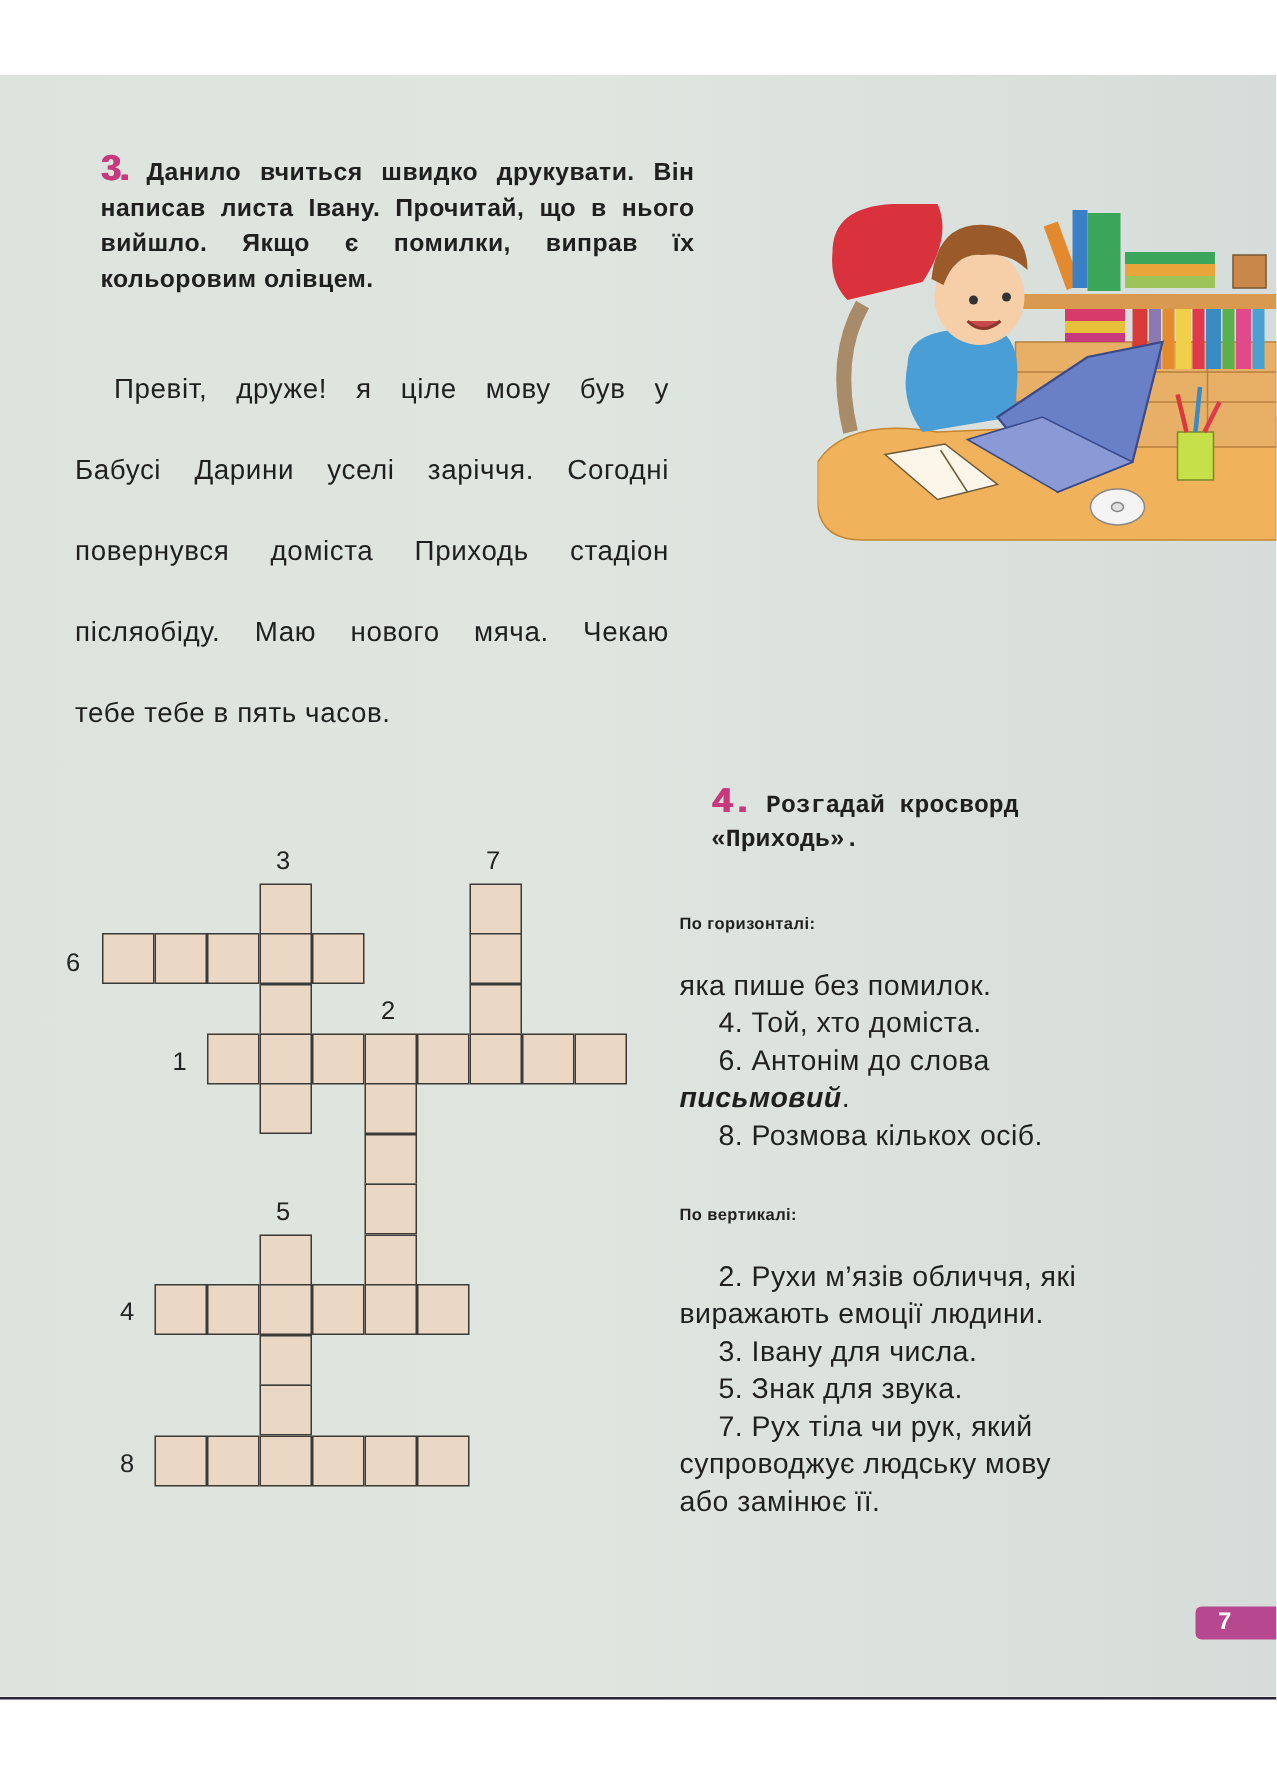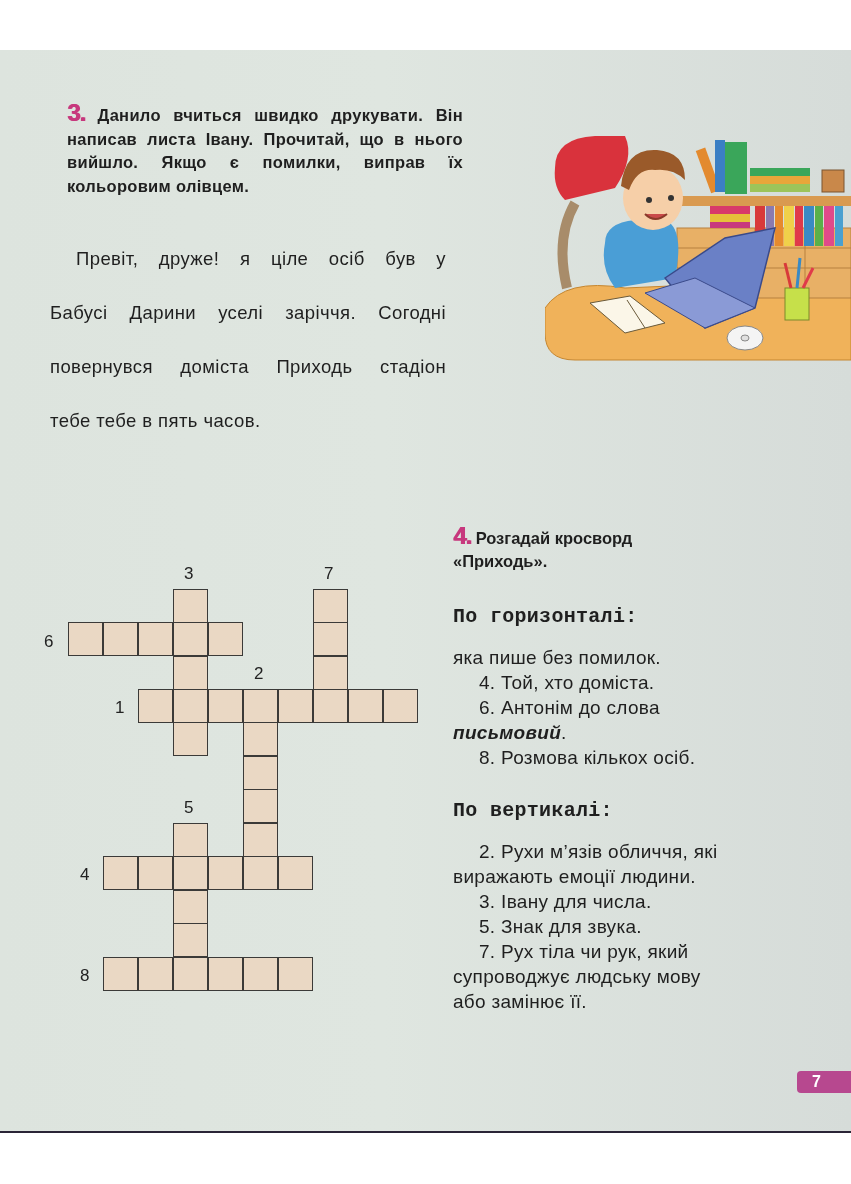--- a/index.html
+++ b/index.html
@@ -28,25 +28,25 @@
       position: absolute; left: 50px; top: 232px; width: 396px;
       font-size: 18.5px; line-height: 54px; letter-spacing: 0.4px; text-align: justify;
     }
     .letter .ln { display: block; text-align: justify; text-align-last: justify; height: 54px; }
     .letter .ln.first { padding-left: 26px; }
     .letter .ln.last { text-align-last: left; }
 
     .illus { position: absolute; left: 545px; top: 128px; width: 306px; height: 235px; }
 
     .task4 {
-      position: absolute; left: 453px; top: 524px; width: 330px;
-      font-size: 16.5px; font-weight: 700; line-height: 23px;
+      position: absolute; left: 474px; top: 524px; width: 330px;
+      font-size: 16.5px; font-weight: 700; line-height: 23px; font-family: Liberation Mono, monospace;
     }
     .clues { position: absolute; left: 453px; top: 604px; width: 330px; font-size: 19px; line-height: 25px; letter-spacing: 0.3px; }
-    .clues .hdr { font-size: 20px; font-weight: 700; margin-bottom: 16px; font-family: Liberation Mono, monospace; }
+    .clues .hdr { font-size: 11px; font-weight: 700; margin-bottom: 16px; }
     .clues .hdr.v { margin-top: 28px; }
     .clue .indent { padding-left: 26px; }
     .clue .em { font-style: italic; font-weight: 700; }
 
     .grid { position: absolute; left: 0; top: 0; }
     .cell {
       position: absolute; width: 35px; height: 33.5px; box-sizing: border-box;
       background: #ead8c4; border: 1.4px solid #3b3a38;
     }
     .glabel { position: absolute; font-size: 17px; color: #222; }
@@ -62,23 +62,24 @@
 
 <div class="page">
 </div>
 
 <div class="task3">
   <span class="task-num"><span>3</span><span class="dot">.</span></span>
   <span>Данило вчиться швидко друкувати. Він написав листа Івану. Прочитай, що в нього вийшло. Якщо є помилки, виправ їх кольоровим олівцем.</span>
 </div>
 
 <div class="letter">
-  <span class="ln first">Превіт, друже! я ціле осіб був у</span>
+  <span class="ln first">Превіт, друже! я ціле мову був у</span>
   <span class="ln">Бабусі Дарини уселі заріччя. Согодні</span>
   <span class="ln">повернувся доміста Приходь стадіон</span>
+  <span class="ln">післяобіду. Маю нового мяча. Чекаю</span>
   <span class="ln last">тебе тебе в пять часов.</span>
 </div>
 
 <svg class="illus" viewBox="0 0 306 235">
 
   <path d="M0 180 Q20 150 80 160 L306 150 L306 232 L30 232 Q0 232 0 205 Z" fill="#f0b25a" stroke="#c58630" stroke-width="1"></path>
 
   <rect x="132" y="68" width="174" height="10" fill="#d99a50"></rect>
   <rect x="132" y="100" width="174" height="70" fill="#e8b066" stroke="#b7803f" stroke-width="1"></rect>
   <line x1="132" y1="120" x2="306" y2="120" stroke="#b7803f"></line>

